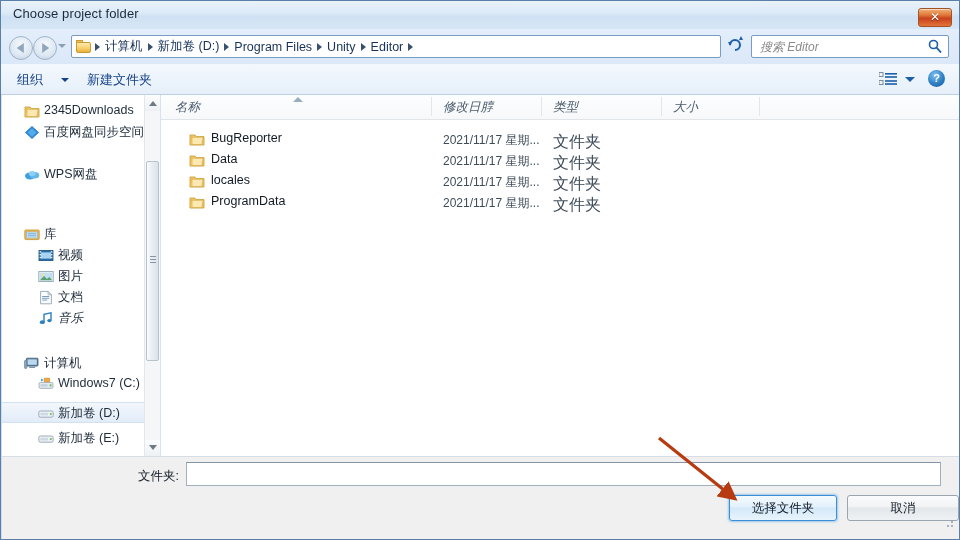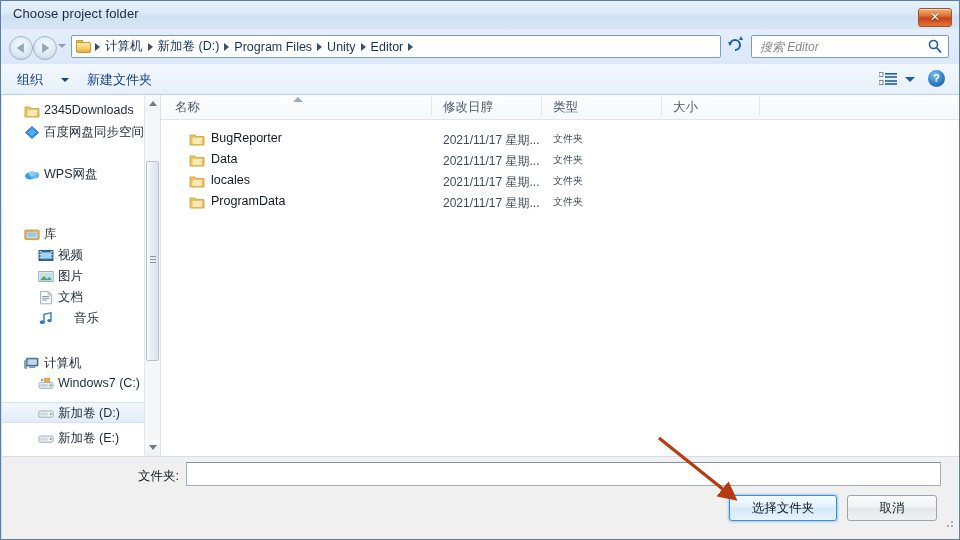--- a/index.html
+++ b/index.html
@@ -233,20 +233,21 @@
     position: absolute; left: 160px; top: 94px;
     width: 798px; height: 361px;
     background: #fff;
     overflow: hidden;
   }
   #colheader {
     position: absolute; left: 0; top: 0;
     width: 798px; height: 24px;
     background: linear-gradient(to bottom,#fdfefe 0%,#f6f8fa 100%);
     border-bottom: 1px solid #dfe4e9;
+    font-style: italic;
   }
   .colh {
     position: absolute; top: 4px;
     font-size: 12.5px; color: #4a5a6a; cursor: pointer;
     white-space: nowrap;
   }
   .coldiv {
     position: absolute; top: 2px; width: 1px; height: 19px;
     background: #e2e7ec;
   }
@@ -264,21 +265,21 @@
   .fname {
     position: absolute; left: 50px; top: 2px;
     font-size: 12.5px; color: #111a24; white-space: nowrap;
   }
   .fdate {
     position: absolute; left: 282px; top: 3px;
     font-size: 12px; color: #3f4c59; white-space: nowrap;
   }
   .ftype {
     position: absolute; left: 392px; top: 3px;
-    font-size: 10px; color: #3f4c59; white-space: nowrap;
+    font-size: 16px; color: #3f4c59; white-space: nowrap;
   }
   .fico { position: absolute; left: 28px; top: 3px; width: 16px; height: 15px; }
   
   #bottombar {
     position: absolute; left: 1px; top: 455px;
     width: 957px; height: 84px;
     background: #f0f0f0;
     border-top: 1px solid #d6dde4;
   }
   #folder-label {
@@ -305,21 +306,21 @@
     border-radius: 3px; cursor: pointer;
     font-family: "Liberation Sans", sans-serif;
   }
   #btn-choose {
     left: 727px; width: 108px;
     border: 1px solid #3c8fd4;
     background: linear-gradient(to bottom,#f4fafe 0%,#e3f1fb 45%,#d3e8f8 50%,#e8f4fc 100%);
     box-shadow: 0 0 2px 1px rgba(90,170,230,.55);
   }
   #btn-cancel {
-    left: 845px; width: 90px;
+    left: 845px; width: 112px;
     border: 1px solid #9aa5ae;
     background: linear-gradient(to bottom,#fbfcfd 0%,#f0f2f4 45%,#e3e7ea 50%,#eff2f5 100%);
   }
   #resize-grip {
     position: absolute; right: 4px; bottom: 12px;
     width: 12px; height: 12px;
   }
   #arrow-annotation {
     position: absolute; left: 0; top: 0;
     width: 960px; height: 540px;
@@ -467,21 +468,21 @@
           </g>
         </svg>
         <span class="side-label" style="left: 56px;">文档</span>
       </div>
       <div class="side-item" style="top: 213px;">
         <svg viewBox="0 0 16 15" class="side-ico" style="left: 36px;">
           <path d="M6 11 V3.2 L13 1.8 V9.4" fill="none" stroke="#2c7fc0" stroke-width="1.4"></path>
           <ellipse cx="4.3" cy="11.2" rx="2.5" ry="1.9" fill="#2c7fc0"></ellipse>
           <ellipse cx="11.4" cy="9.6" rx="2.1" ry="1.6" fill="#2c7fc0"></ellipse>
         </svg>
-        <span class="side-label" style="left: 72px;">音乐</span>
+        <span class="side-label" style="left: 56px; font-style: italic;">音乐</span>
       </div>
       <div class="side-item" style="top: 258px;">
         <svg viewBox="0 0 16 15" class="side-ico" style="left: 22px;">
           <rect x="2.4" y="2.2" width="11.6" height="7.8" rx="0.8" fill="#5b7f9c" stroke="#3c5c77" stroke-width=".8"></rect>
           <rect x="3.6" y="3.4" width="9.2" height="5.4" fill="#bcd9ee"></rect>
           <rect x="0.6" y="4.4" width="2.2" height="8" rx="0.6" fill="#8fa8bb" stroke="#5b7f9c" stroke-width=".7"></rect>
           <rect x="5.2" y="10.4" width="6" height="1.6" fill="#7d97ab"></rect>
         </svg>
         <span class="side-label" style="left: 42px;">计算机</span>
       </div>

